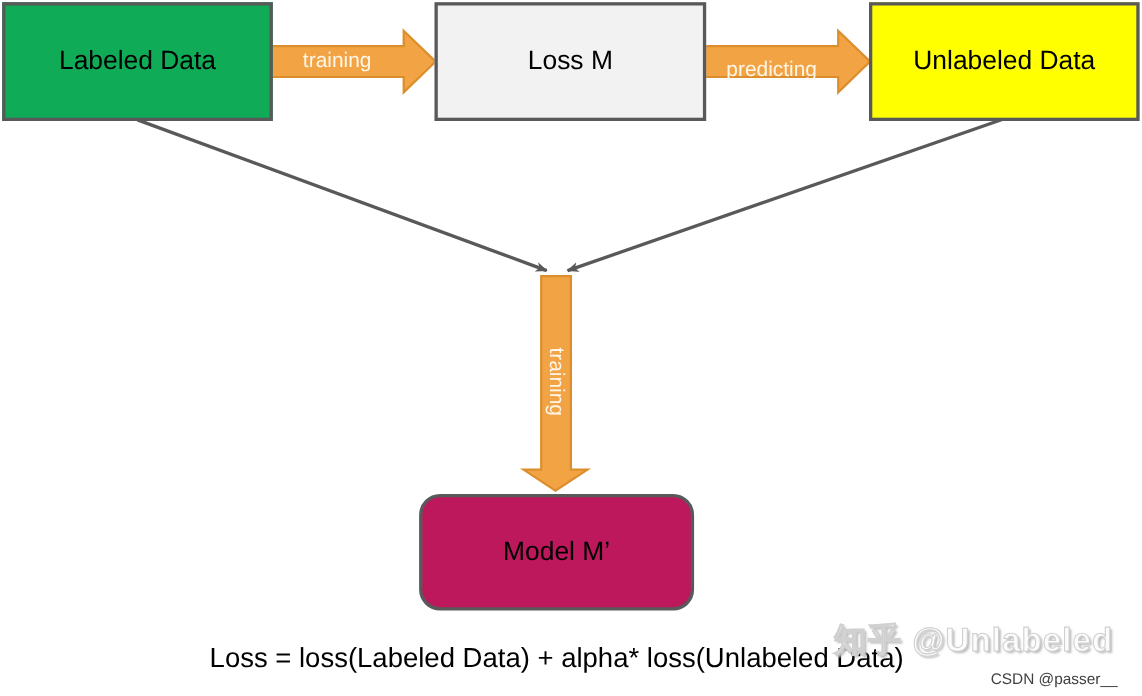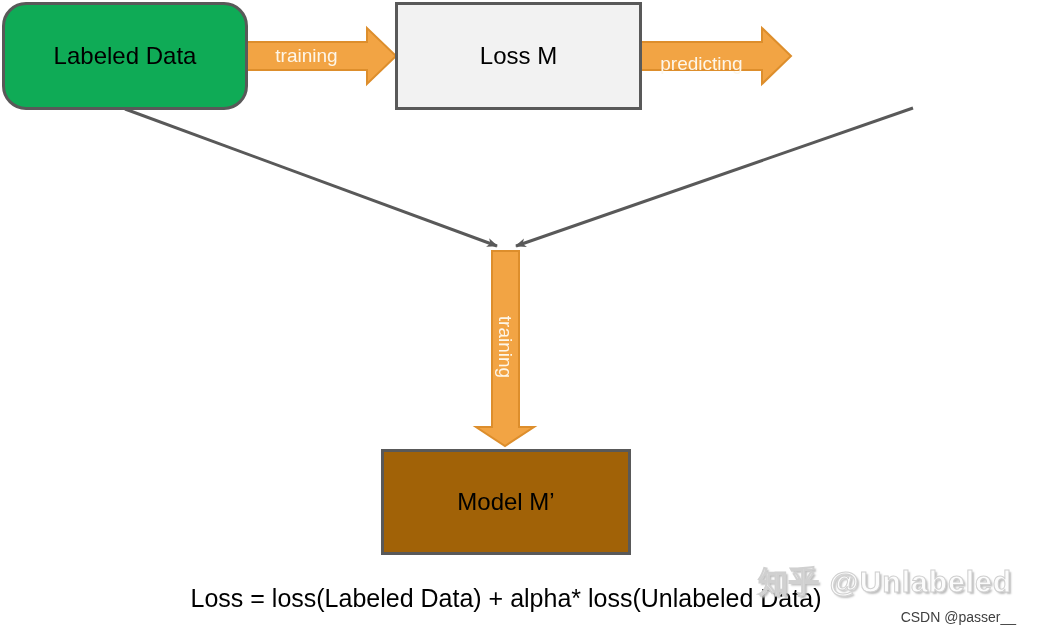--- a/index.html
+++ b/index.html
@@ -103,30 +103,33 @@
 
     <path d="M913,108 L516,246" fill="none" stroke-width="3" marker-end="url(#arrowhead)" stroke="#595959"></path>
 
     <polygon points="246,42 367,42 367,28 396,56 367,84 367,70 246,70" stroke-width="2" stroke-linejoin="miter" fill="#F2A444" stroke="#DD8E2C"></polygon>
 
     <polygon points="641,42 762,42 762,28 791,56 762,84 762,70 641,70" stroke-width="2" stroke-linejoin="miter" fill="#F2A444" stroke="#DD8E2C"></polygon>
 
     <polygon points="492,251 519,251 519,427 534,427 505,446 476,427 492,427" stroke-width="2" stroke-linejoin="miter" fill="#F2A444" stroke="#DD8E2C"></polygon>
   </svg>
 
-  <div class="node" id="node-labeled-data" style="background-color: rgb(15, 171, 86); border-radius: 24px;">
+  <div class="node" id="node-labeled-data" style="background-color: rgb(15, 171, 86);">
     <span>Labeled Data</span>
   </div>
 
   <div class="node" id="node-model-m" style="background-color: rgb(242, 242, 242);">
     <span>Loss M</span>
   </div>
 
+  <div class="node" id="node-unlabeled-data" style="background-color: rgb(255, 255, 0);">
+    <span>Unlabeled Data</span>
+  </div>
 
-  <div class="node" id="node-model-m-prime" style="background-color: #a16207;">
+  <div class="node" id="node-model-m-prime" style="background-color: #be185d; border-radius: 19px;">
     <span>Model M’</span>
   </div>
 
   <div class="arrow-label" id="label-training">training</div>
   <div class="arrow-label" id="label-predicting">predicting</div>
   <div class="arrow-label" id="label-training-vertical">training</div>
 
   <div class="formula">Loss = loss(Labeled Data) + alpha* loss(Unlabeled Data)</div>
 
   <div class="wm-zhihu">知乎 @Unlabeled</div>

